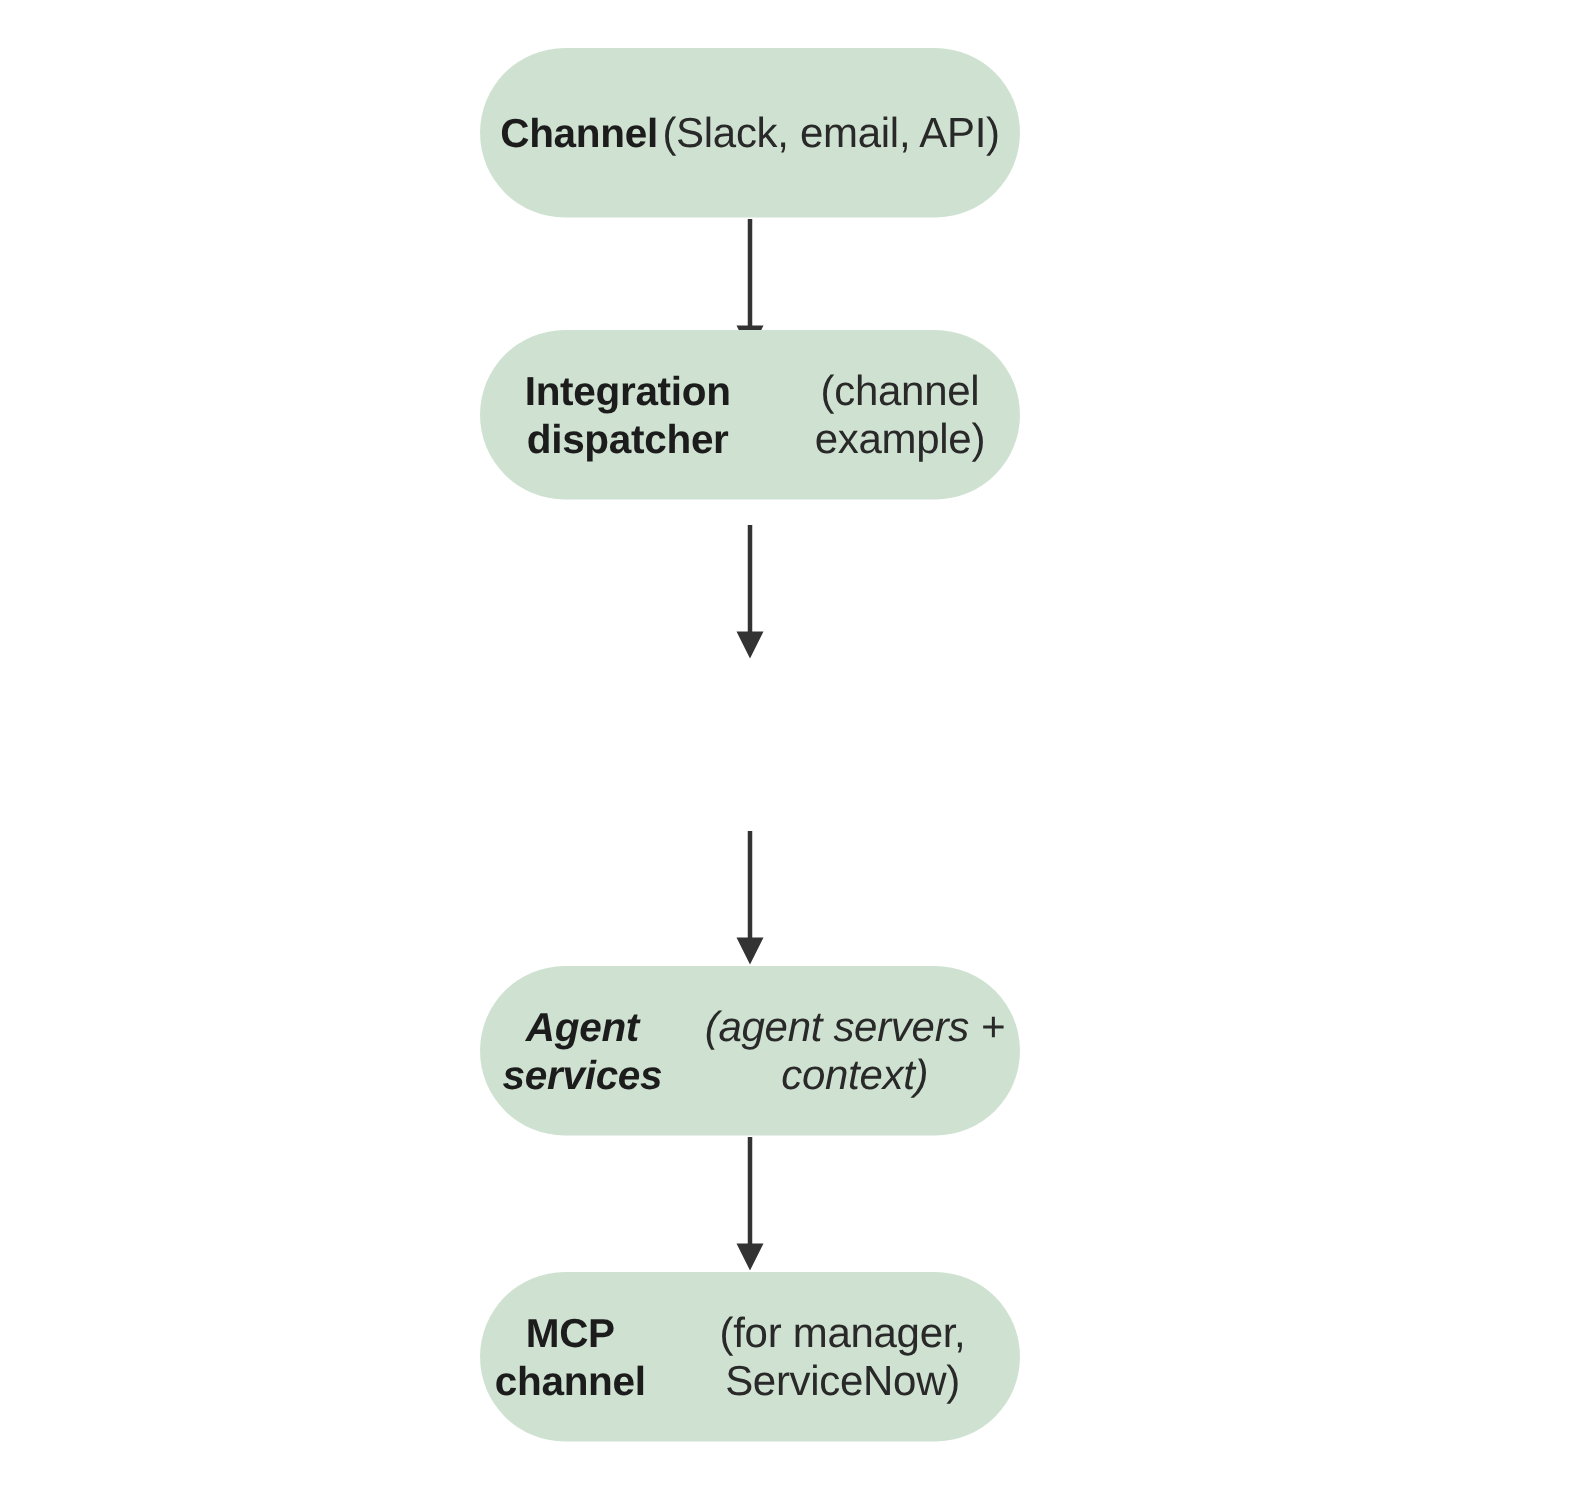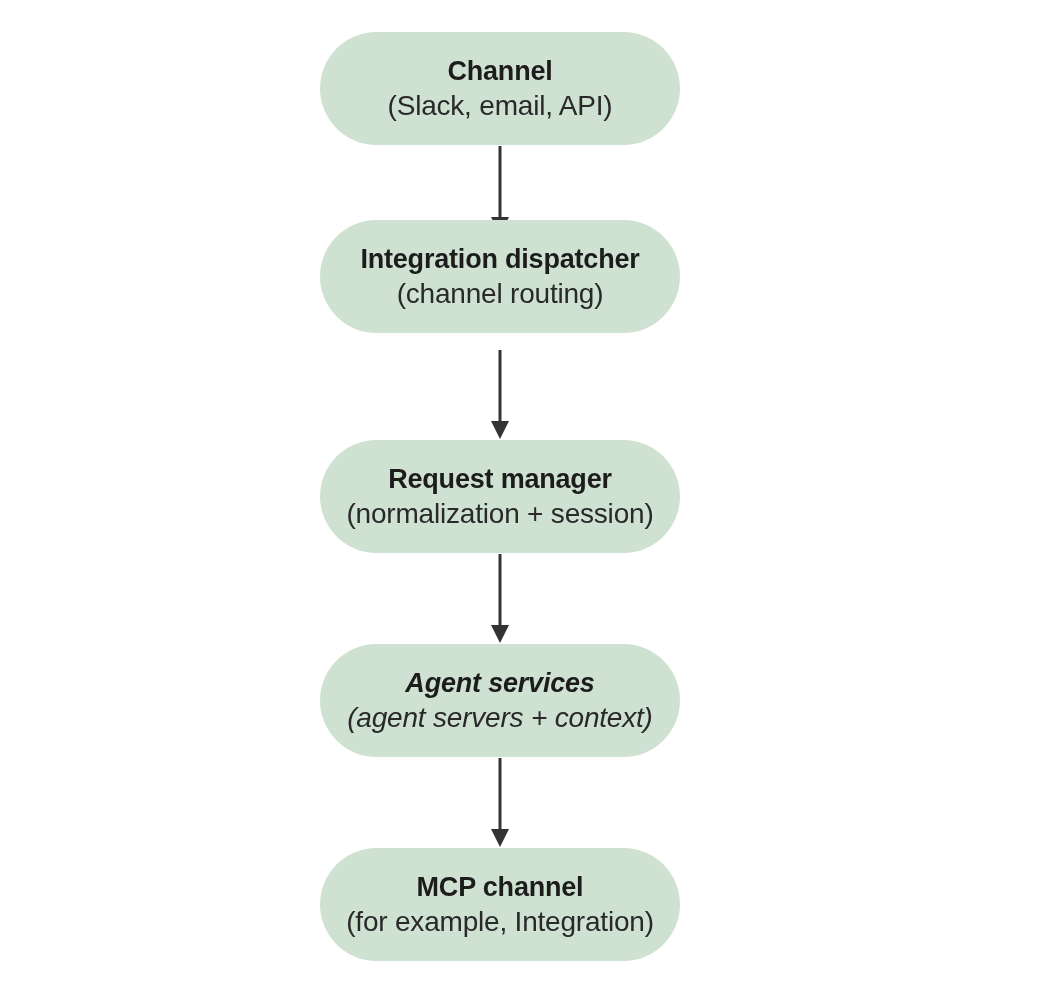--- a/index.html
+++ b/index.html
@@ -22,21 +22,20 @@
   }
 
   .node {
     position: absolute;
     left: 320px;
     width: 360px;
     height: 113px;
     background: var(--node-fill);
     border-radius: 56.5px;
     display: flex;
-    flex-direction: column;
     align-items: center;
     justify-content: center;
     gap: 3px;
     text-align: center;
   }
   .node-1 { top: 32px; }
   .node-2 { top: 220px; }
   .node-3 { top: 440px; }
   .node-4 { top: 644px; font-style: italic; }
   .node-5 { top: 848px; }
@@ -81,46 +80,42 @@
     <div class="node-subtitle">(Slack, email, API)</div>
   </div>
 
   <svg class="arrow arrow-1" viewBox="0 0 26 89">
     <line x1="13" y1="0" x2="13" y2="72"></line>
     <polygon points="4,71 22,71 13,89"></polygon>
   </svg>
 
   <div class="node node-2">
     <div class="node-title">Integration dispatcher</div>
-    <div class="node-subtitle">(channel routing)</div>
+    <div class="node-subtitle">(channel example)</div>
   </div>
 
   <svg class="arrow arrow-2" viewBox="0 0 26 89">
     <line x1="13" y1="0" x2="13" y2="72"></line>
     <polygon points="4,71 22,71 13,89"></polygon>
   </svg>
 
-  <div class="node node-3">
-    <div class="node-title">Request manager</div>
-    <div class="node-subtitle">(normalization + session)</div>
-  </div>
 
   <svg class="arrow arrow-3" viewBox="0 0 26 89">
     <line x1="13" y1="0" x2="13" y2="72"></line>
     <polygon points="4,71 22,71 13,89"></polygon>
   </svg>
 
   <div class="node node-4">
     <div class="node-title">Agent services</div>
     <div class="node-subtitle">(agent servers + context)</div>
   </div>
 
   <svg class="arrow arrow-4" viewBox="0 0 26 89">
     <line x1="13" y1="0" x2="13" y2="72"></line>
     <polygon points="4,71 22,71 13,89"></polygon>
   </svg>
 
   <div class="node node-5">
     <div class="node-title">MCP channel</div>
-    <div class="node-subtitle">(for example, Integration)</div>
+    <div class="node-subtitle">(for manager, ServiceNow)</div>
   </div>
 
 </div>
 
 </body></html>

